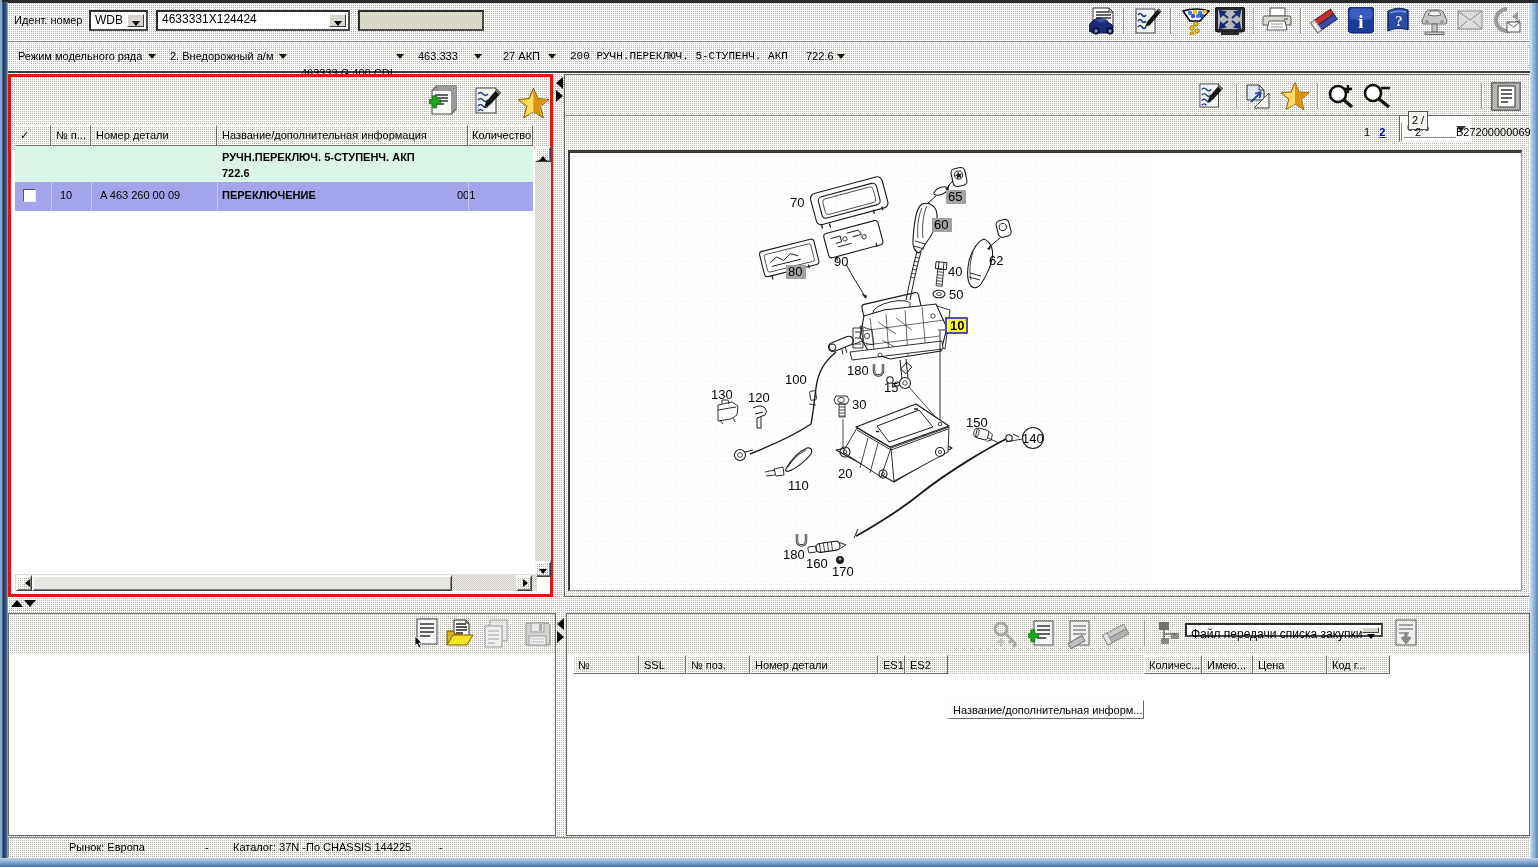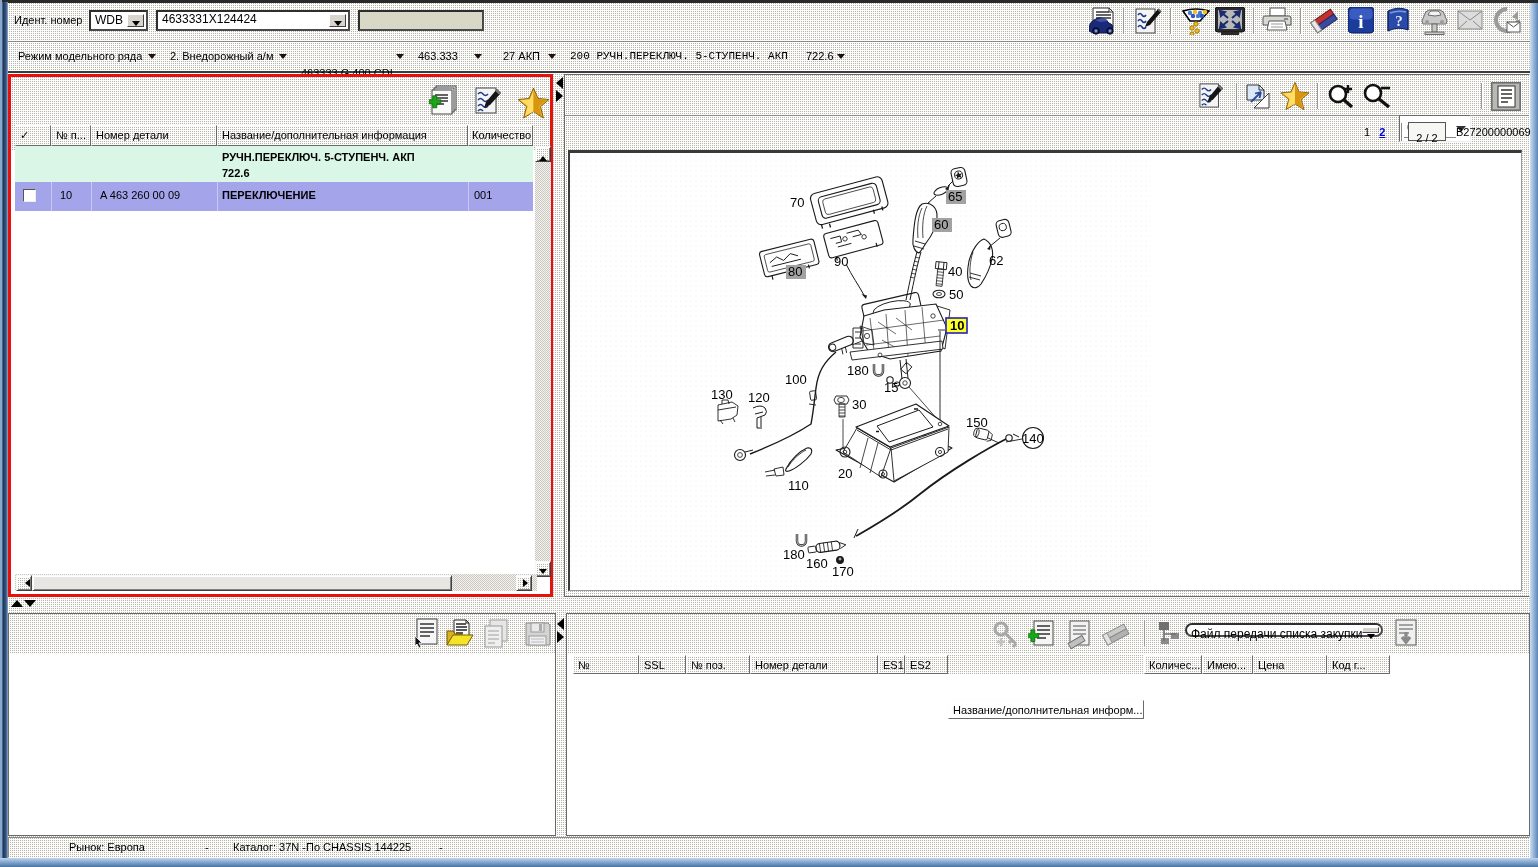--- a/index.html
+++ b/index.html
@@ -183,21 +183,21 @@
 
   <div class="abs" style="left:4px;top:69px;width:518px;height:36px;background:#d9f6e7;">
     <div class="abs" style="left:207px;top:3px;font-size:11px;font-weight:bold;line-height:16px;">РУЧН.ПЕРЕКЛЮЧ. 5-СТУПЕНЧ. АКП<br>722.6</div>
   </div>
 
   <div class="abs" style="left:4px;top:105px;width:518px;height:29px;background:#a4a4ea;">
     <div class="abs" style="left:8px;top:7px;width:13px;height:13px;background:#fff;border:1px solid;border-color:#555 #eee #eee #555;"></div>
     <div class="abs" style="left:45px;top:7px;">10</div>
     <div class="abs" style="left:85px;top:7px;">A 463 260 00 09</div>
     <div class="abs" style="left:207px;top:7px;font-weight:bold;">ПЕРЕКЛЮЧЕНИЕ</div>
-    <div class="abs" style="left:459px;top:7px;">001</div>
+    <div class="abs" style="left:442px;top:7px;">001</div>
     <div class="abs" style="left:36px;top:0;width:1px;height:29px;background:#c8c8f4;"></div>
     <div class="abs" style="left:76px;top:0;width:1px;height:29px;background:#c8c8f4;"></div>
     <div class="abs" style="left:202px;top:0;width:1px;height:29px;background:#c8c8f4;"></div>
     <div class="abs" style="left:453px;top:0;width:1px;height:29px;background:#c8c8f4;"></div>
   </div>
 
   <div class="abs dith2" style="left:524px;top:69px;width:16px;height:431px;"></div>
   <div class="abs raised dith" style="left:524px;top:69px;width:16px;height:16px;">
       <div style="position:absolute;left:3px;top:5px;width:0;height:0;border:4px solid transparent;border-bottom:5px solid #000;"></div>
     </div>
@@ -261,21 +261,21 @@
     <div class="sep" style="left:286px;top:2px;height:26px;"></div>
     <svg class="abs" style="left:296px;top:1px;" width="30" height="29" viewBox="0 0 30 29">
       <rect x="0" y="0" width="30" height="29" rx="2" fill="#8a8a88" stroke="#55555a"></rect>
       <rect x="2" y="2" width="26" height="25" fill="#b8b8b4"></rect>
       <rect x="7" y="4" width="17" height="21" fill="#fff" stroke="#333"></rect>
       <path d="M10 8h11M10 12h11M10 16h11M10 20h7" stroke="#333" stroke-width="1.6"></path>
     </svg>
   </div>
   <div class="abs" style="left:799px;top:51px;">1&nbsp;&nbsp; <span style="color:#0000d0;font-weight:bold;text-decoration:underline;">2</span></div>
   <div class="abs" style="left:836px;top:48px;width:1px;height:18px;background:#888;"></div>
-  <div class="abs" style="left:843px;top:47px;width:38px;height:19px;border:1px solid #555;background:#f6f6f3;text-align:center;padding-top:9px;">2 / 2</div>
+  <div class="abs" style="left:843px;top:36px;width:20px;height:19px;border:1px solid #555;background:#f6f6f3;text-align:center;padding-top:2px;">2 / 2</div>
   <div class="abs" style="left:891px;top:51px;">B27200000069</div>
 
   <div class="abs" style="left:3px;top:75px;width:954px;height:441px;border:2px solid #3a3a3a;border-top-width:3px;border-right:1px solid #999;border-bottom:1px solid #999;background:#fff;"></div>
   <svg id="diagram" class="abs" style="left:5px;top:80px;" width="950" height="435" viewBox="570 155 950 435">
     <defs>
       <pattern id="dotbg" width="5" height="5" patternUnits="userSpaceOnUse">
         <rect width="5" height="5" fill="#ffffff"></rect>
         <circle cx="1" cy="1" r="0.6" fill="#e8eaf2"></circle>
       </pattern>
     </defs>
@@ -547,21 +547,21 @@
       </g>
     </svg>
     <div class="sep" style="left:157px;top:4px;height:26px;"></div>
     <svg class="abs" style="left:170px;top:4px;" width="26" height="28" viewBox="0 0 26 28">
       <rect x="2" y="2" width="10" height="8" fill="#707070"></rect>
       <rect x="14" y="13" width="8" height="6" fill="#8a8a8a"></rect>
       <rect x="4" y="18" width="8" height="6" fill="#8a8a8a"></rect>
       <path d="M7 10 v11 M7 14 h11 v-1" stroke="#707070" stroke-width="1.6" fill="none"></path>
     </svg>
   </div>
-  <div class="abs combo" style="left:618px;top:9px;width:198px;height:14px;border-radius:8px;">
+  <div class="abs combo" style="left:618px;top:9px;width:198px;height:14px;">
     <div style="position:absolute;left:4px;top:2px;font-size:12px;">Файл передачи списка закупки</div>
     <div class="dropbtn"></div>
   </div>
   <svg class="abs" style="left:825px;top:4px;" width="29" height="32" viewBox="0 0 29 32">
     <rect x="4" y="2" width="20" height="25" fill="#f0f0f0" stroke="#555"></rect>
     <path d="M7 7h14M7 11h14M7 15h10" stroke="#888" stroke-width="1.5"></path>
     <path d="M14 14 v9 M10 19 l4 5 4-5" stroke="#8a8a8a" stroke-width="3.4" fill="none"></path>
   </svg>
   <div class="abs dith" style="left:6px;top:41px;width:817px;height:19px;">
     <div class="hdrcell" style="left:0;width:66px;">№</div>

